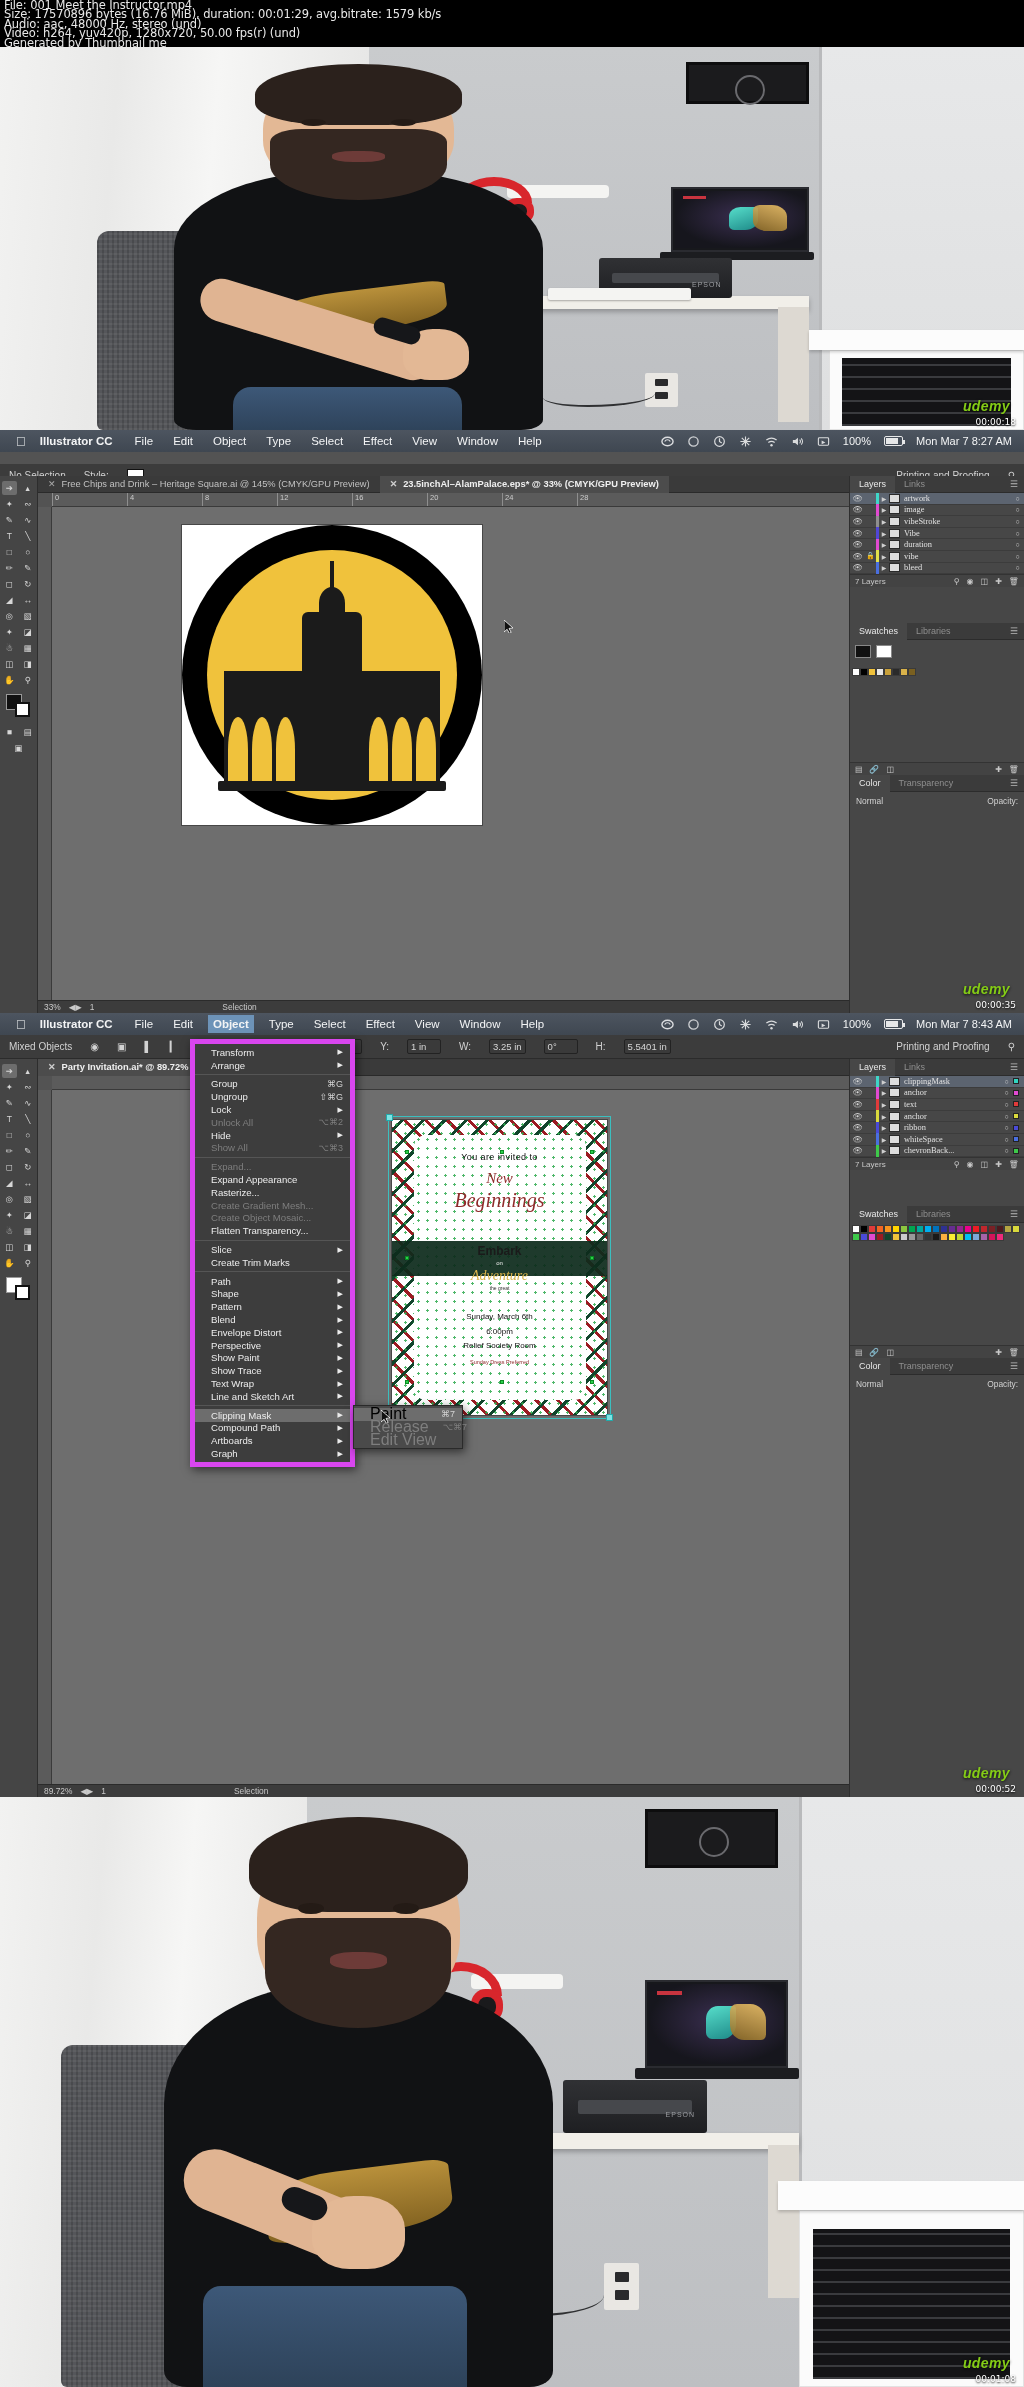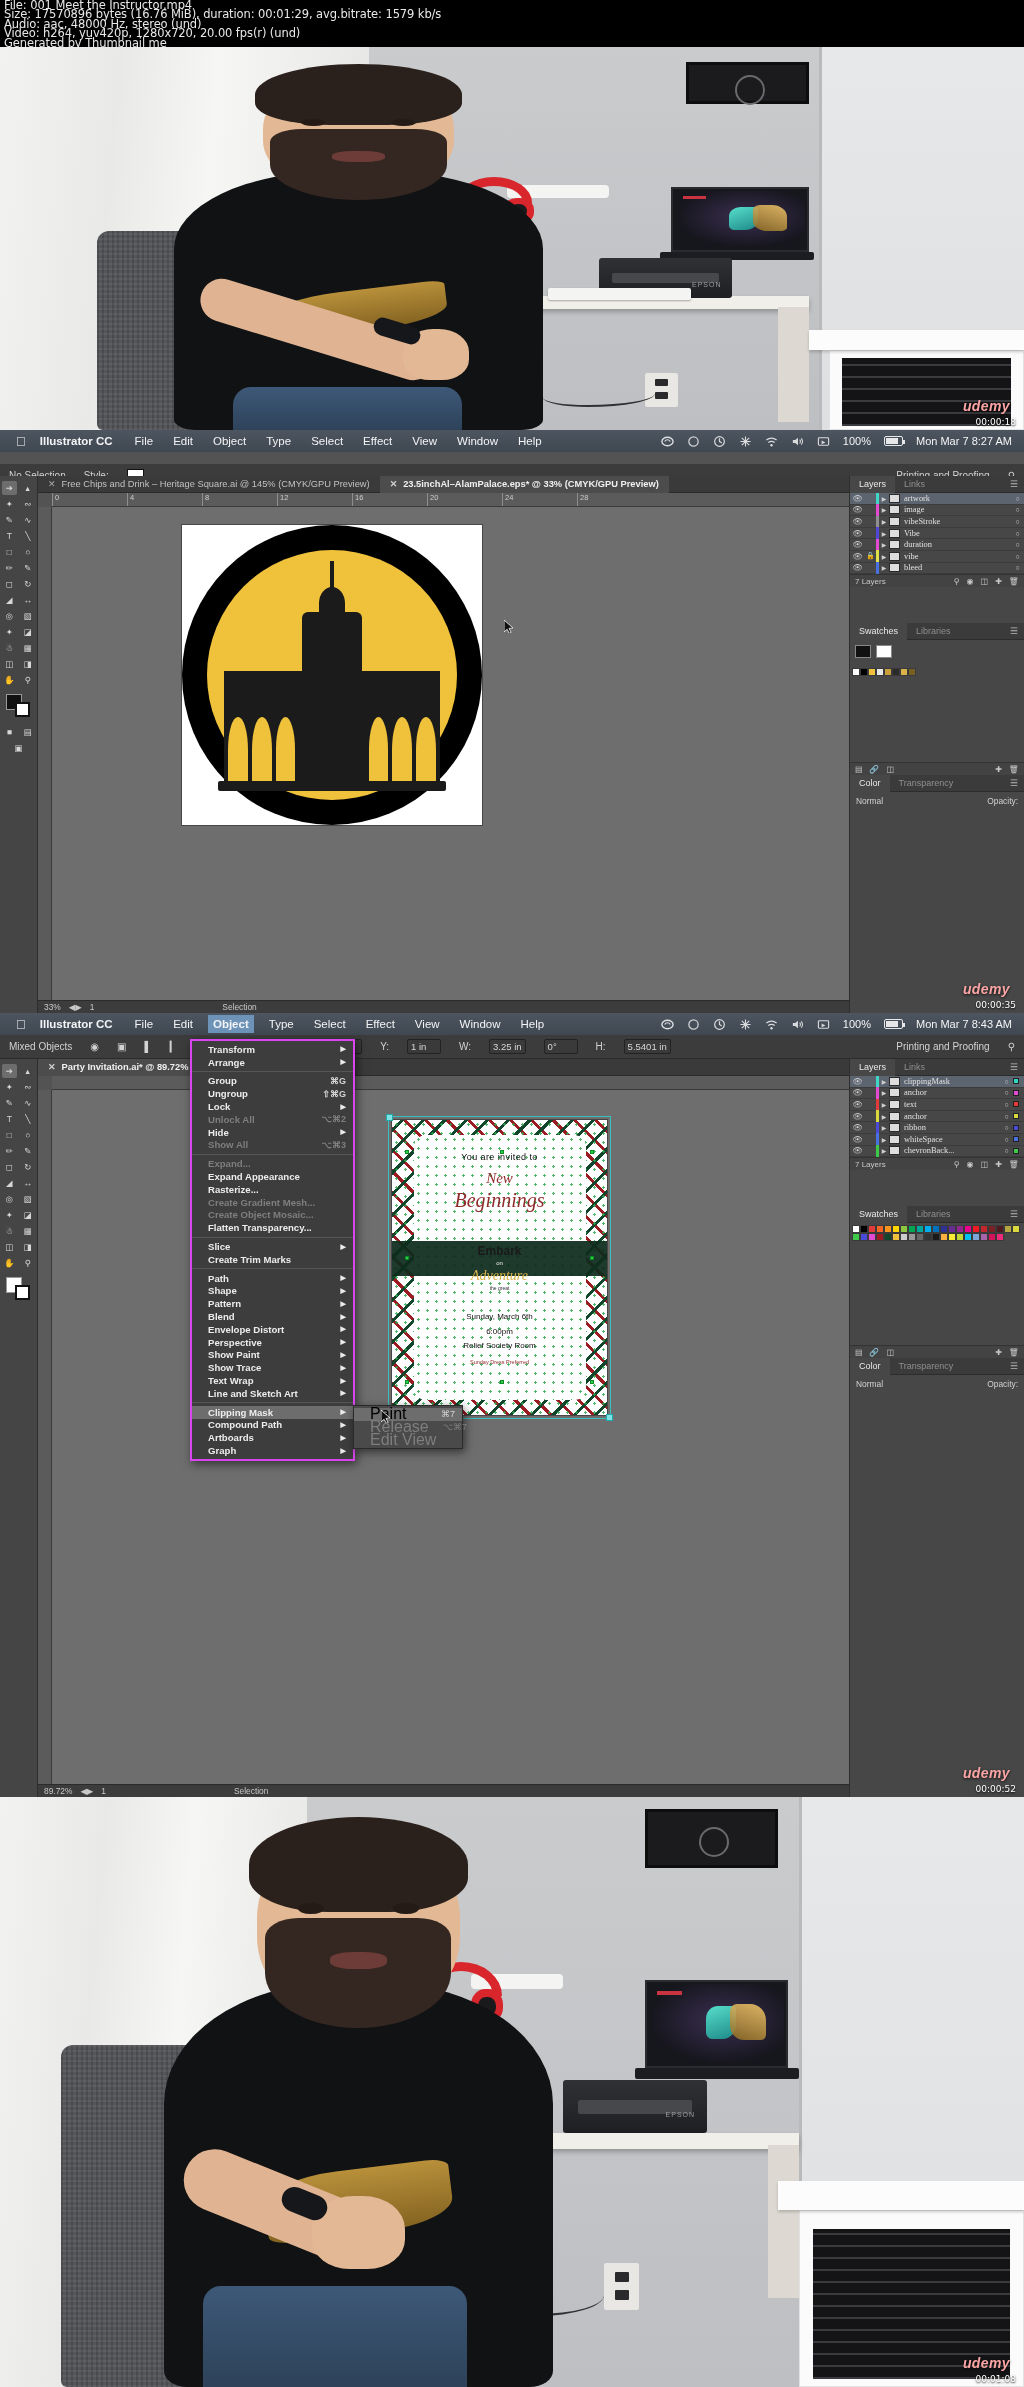--- a/index.html
+++ b/index.html
@@ -80,21 +80,21 @@
   .fireplace{position:absolute;background:#fbfbfb;border:1px solid #e2e2e2;}
   .fireplace .inner{position:absolute;left:6%;right:6%;top:10%;bottom:4%;background:#141416;
      background-image:repeating-linear-gradient(0deg,#3a3b3e 0 2px,#141416 2px 12px);}
   .mantel{position:absolute;background:#fcfcfc;box-shadow:0 2px 3px rgba(0,0,0,.2);}
   .outlet{position:absolute;background:#e9e7e3;border-radius:2px;}
   .outlet:before,.outlet:after{content:"";position:absolute;left:30%;width:40%;height:22%;
      background:#2a2a2c;border-radius:1px;}
   .outlet:before{top:18%;} .outlet:after{top:56%;}
   .cable{position:absolute;border-bottom:2px solid #2f3032;border-radius:0 0 60% 40%;}
 
-  .udemy {position:absolute;right:14px;color:#fca5a5;font-size:14px;font-weight:bold;
+  .udemy {position:absolute;right:14px;color:#84cc16;font-size:14px;font-weight:bold;
           letter-spacing:.4px;text-shadow:0 1px 3px rgba(0,0,0,.8);font-style:italic;}
   .timestamp{position:absolute;right:8px;color:#fff;font-size:9px;
           font-family:"DejaVu Sans", sans-serif;text-shadow:0 1px 2px rgba(0,0,0,.9);}
 
   
   .ai-win {position:absolute;left:0;width:1024px;background:#535353;overflow:hidden;}
   #ai-win-1{top:430px;height:583px;}
   #ai-win-2{top:1013px;height:784px;}
 
   .menubar{position:absolute;left:0;right:0;top:0;height:22px;
@@ -194,23 +194,23 @@
   .l-thumb{width:11px;height:9px;margin-right:4px;border:1px solid #2a2a2a;background:#ddd;}
   .l-name{flex:1;overflow:hidden;white-space:nowrap;font-family:Liberation Serif, serif;}
   .l-target{width:13px;text-align:center;font-size:7px;color:#cfcfcf;}
   .l-sel{width:6px;height:6px;margin-right:5px;border:1px solid #222;}
   .panel-foot{display:flex;align-items:center;height:13px;background:#434343;
      border-top:1px solid #333;color:#c8c8c8;font-size:8px;padding:0 5px;gap:7px;}
   .swatch-grid{display:flex;flex-wrap:wrap;padding:2px;}
   .sw{width:8px;height:8px;border:.5px solid #3a3a3a;}
 
   
-  .dropdown{position:absolute;background:#3d3d3d;border:2px solid #d946ef;
+  .dropdown{position:absolute;background:#3d3d3d;border:5px solid #d946ef;
      box-shadow:2px 3px 9px rgba(0,0,0,.55);color:#ececec;font-size:9.6px;
-     padding:2px 0;z-index:40;font-weight:bold;}
+     padding:2px 0;z-index:40;}
   .dd-item{display:flex;align-items:center;height:12.8px;padding:0 7px 0 16px;white-space:nowrap;}
   .dd-item .lbl{flex:1;}
   .dd-item .key{color:#d3d3d3;font-size:9px;padding-left:14px;}
   .dd-item .arr{font-size:7px;padding-left:10px;}
   .dd-item.dis{color:#7e7e7e;}
   .dd-item.dis .key{color:#7e7e7e;}
   .dd-item.hl{background:#6d6d6d;}
   .dd-sep{height:1px;background:#555;margin:2.5px 0;}
   .submenu{position:absolute;background:#4a4a4a;border:1px solid #2a2a2a;
      box-shadow:2px 3px 9px rgba(0,0,0,.55);padding:2px 0;z-index:41;}
@@ -220,21 +220,21 @@
      color:#c9c9c9;font-size:8.4px;gap:8px;padding:0 6px;}
   .cursor{position:absolute;width:9px;height:13px;z-index:60;}
 </style>
 </head>
 <body>
 
 <div class="info">
   <div>File: 001 Meet the Instructor.mp4</div>
   <div>Size: 17570896 bytes (16.76 MiB), duration: 00:01:29, avg.bitrate: 1579 kb/s</div>
   <div>Audio: aac, 48000 Hz, stereo (und)</div>
-  <div>Video: h264, yuv420p, 1280x720, 20.00 fps(r) (und)</div>
+  <div>Video: h264, yuv420p, 1280x720, 50.00 fps(r) (und)</div>
   <div>Generated by Thumbnail me</div>
 </div>
 
 <div class="frame" id="frame-top">
   <div class="room">
     <div class="curtain"></div>
     <div class="backwall"></div>
     <div class="rightwall"></div>
 
     <div class="artframe" style="left:67%;top:4%;width:12%;height:11%;"></div>

